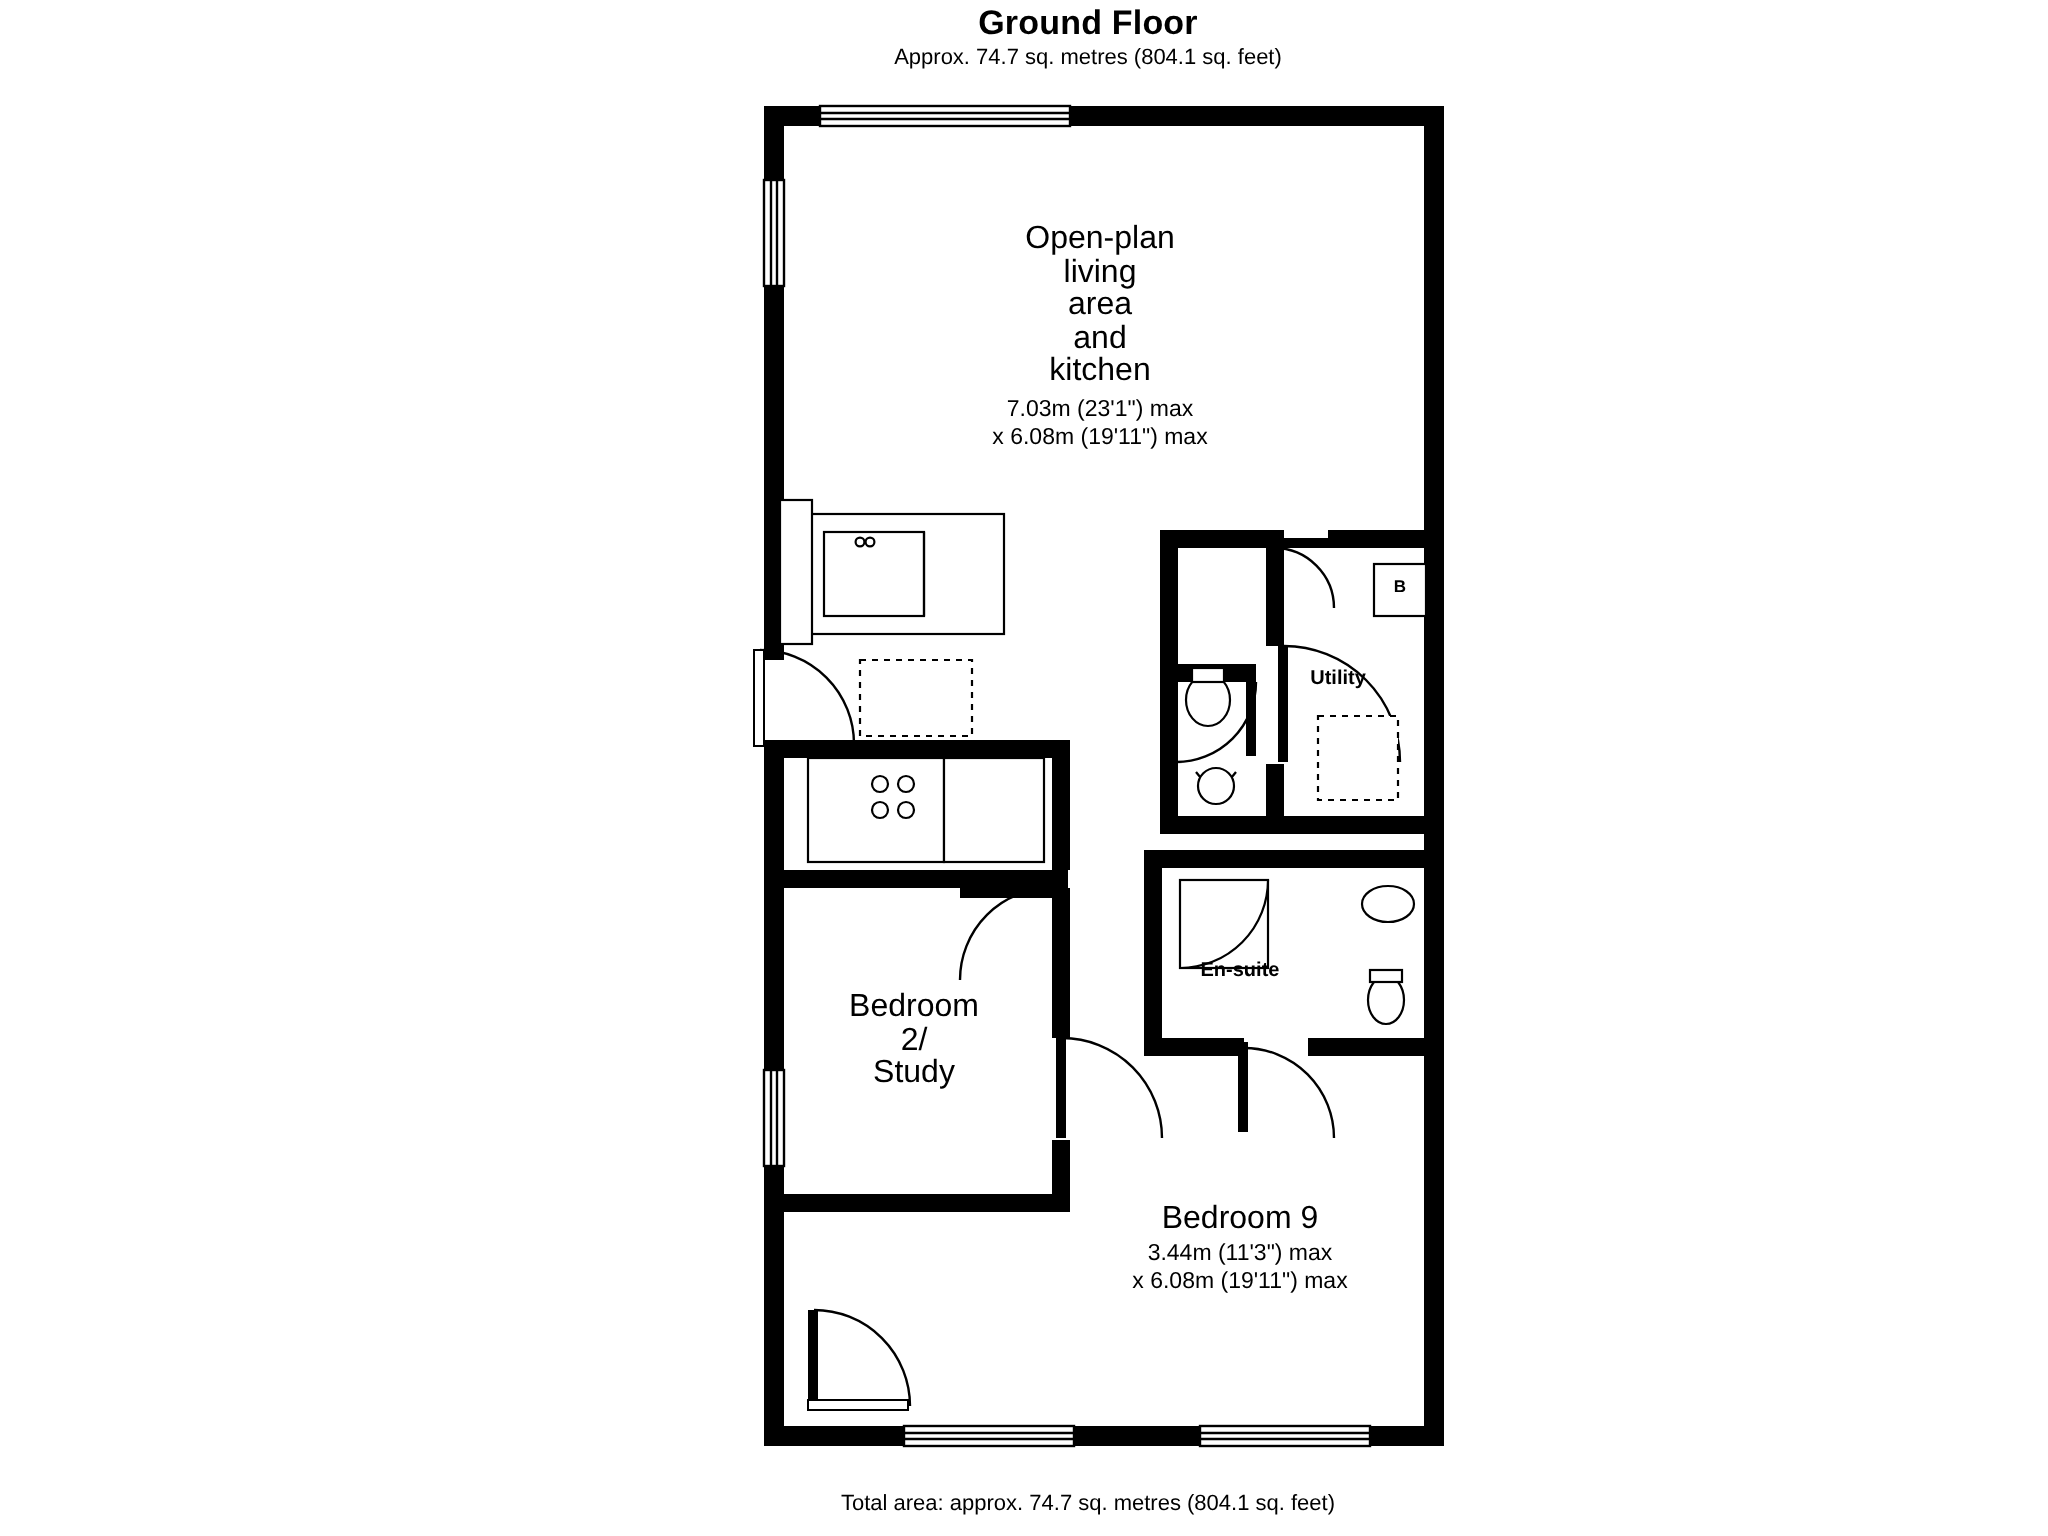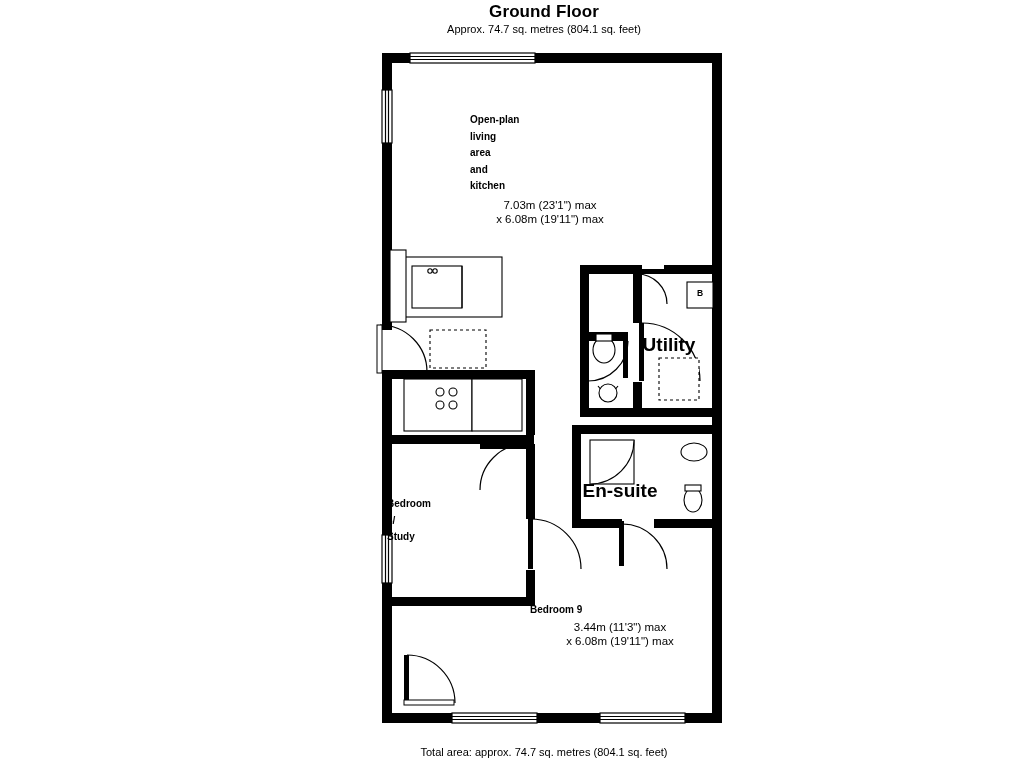--- a/index.html
+++ b/index.html
@@ -49,38 +49,38 @@
   }
   .plan {
     position: absolute;
     left: 0;
     top: 0;
     width: 1024px;
     height: 768px;
   }
   .label {
     position: absolute;
-    text-align: left;
-    font-size: 10px;
-    font-weight: bold;
+    text-align: center;
+    font-size: 16px;
+    font-weight: normal;
     line-height: 16.5px;
     white-space: pre-line;
   }
   .dims {
     position: absolute;
     text-align: center;
     font-size: 11.5px;
     line-height: 14px;
     font-weight: normal;
     white-space: pre-line;
   }
   .small-label {
     position: absolute;
     text-align: center;
-    font-size: 19px;
+    font-size: 10px;
     font-weight: bold;
   }
   .tiny-label {
     position: absolute;
     text-align: center;
     font-size: 8.5px;
     font-weight: bold;
   }
 </style>
 </head>
@@ -239,21 +239,21 @@
 and
 kitchen</div>
   <div class="dims" style="left:428px; top:198px; width:180px;">7.03m (23'1") max
 x 6.08m (19'11") max</div>
 
   <div class="small-label" style="left:592px; top:334px; width:90px;">Utility</div>
 
   <div class="small-label" style="left:538px; top:480px; width:100px;">En-suite</div>
 
   <div class="label" style="left:355px; top:496px; width:140px;">Bedroom
-8/
+2/
 Study</div>
 
   <div class="label" style="left:498px; top:602px; width:180px;">Bedroom 9</div>
   <div class="dims" style="left:493px; top:620px; width:190px;">3.44m (11'3") max
 x 6.08m (19'11") max</div>
 
   <div class="tiny-label" style="left:656px; top:288px; width:24px;">B</div>
 
   <div class="footer">Total area: approx. 74.7 sq. metres (804.1 sq. feet)</div>
 

